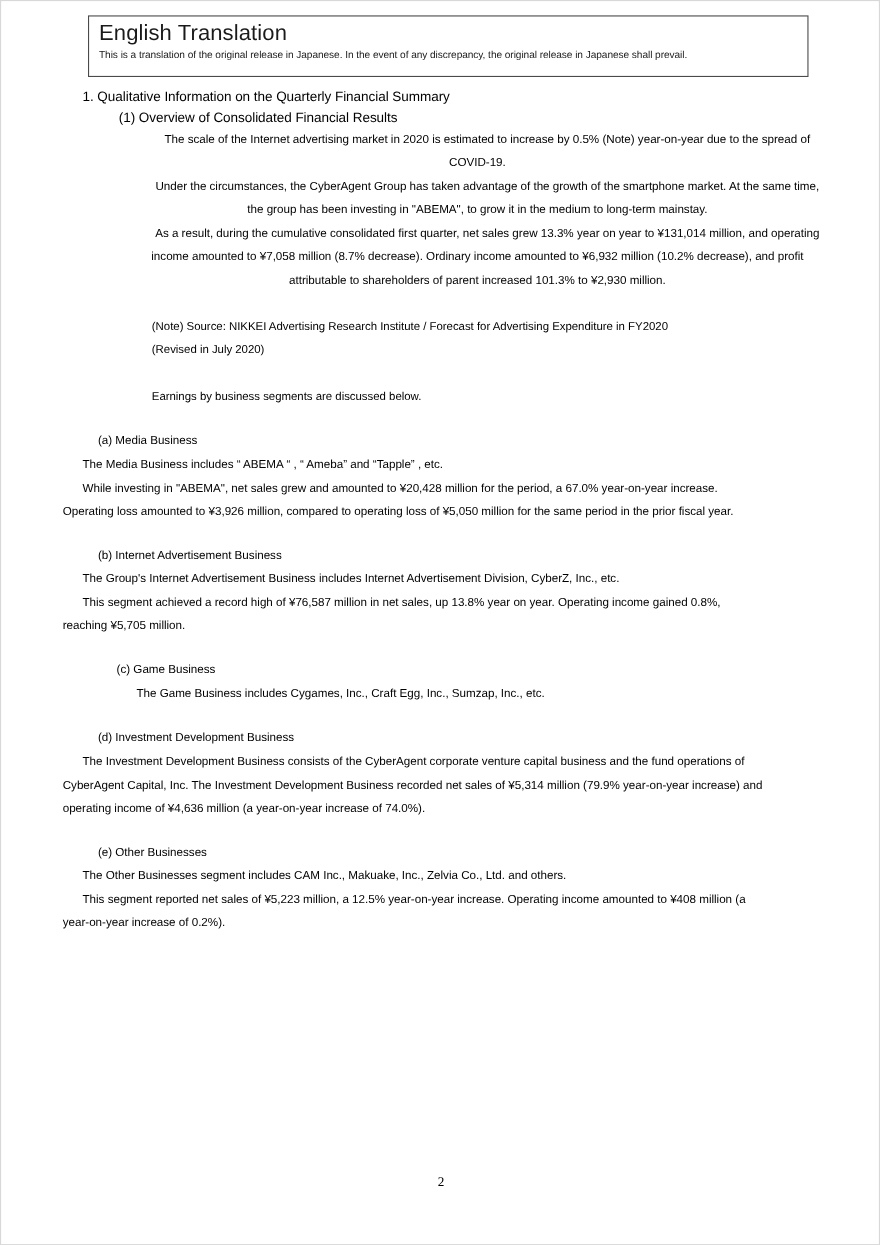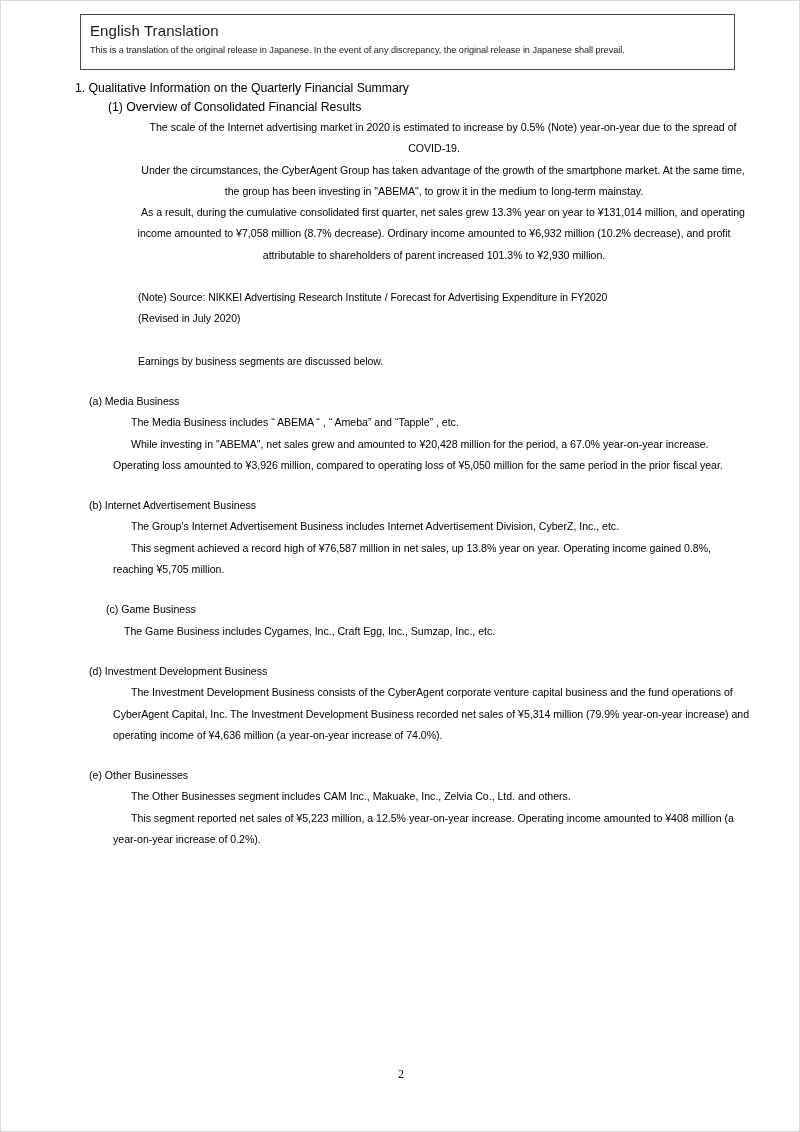--- a/index.html
+++ b/index.html
@@ -28,21 +28,21 @@
     position: absolute;
     left: 79px;
     top: 13px;
     width: 655px;
     height: 56px;
     border: 1px solid #4a4a4a;
     box-sizing: border-box;
     padding: 6px 9px 0 9px;
   }
   .notice-title {
-    font-size: 15px;
+    font-size: 20px;
     line-height: 19px;
     letter-spacing: .1px;
     color: #1a1a1a;
   }
   .notice-sub {
     font-size: 9.2px;
     line-height: 13px;
     margin-top: 4px;
     color: #1a1a1a;
     letter-spacing: -.05px;
@@ -102,21 +102,21 @@
     letter-spacing: -.02px;
   }
   .seg-head.deep {
     margin-left: 93px;
   }
 
   .seg-para {
     font-size: 10.6px;
     line-height: 21.3px;
     color: #000;
-    margin-left: 100px;
+    margin-left: 44px;
     width: 637px;
     letter-spacing: -.02px;
   }
   .seg-para.ind {
     text-indent: 18px;
   }
   .seg-para.deep {
     margin-left: 93px;
     width: 644px;
   }

